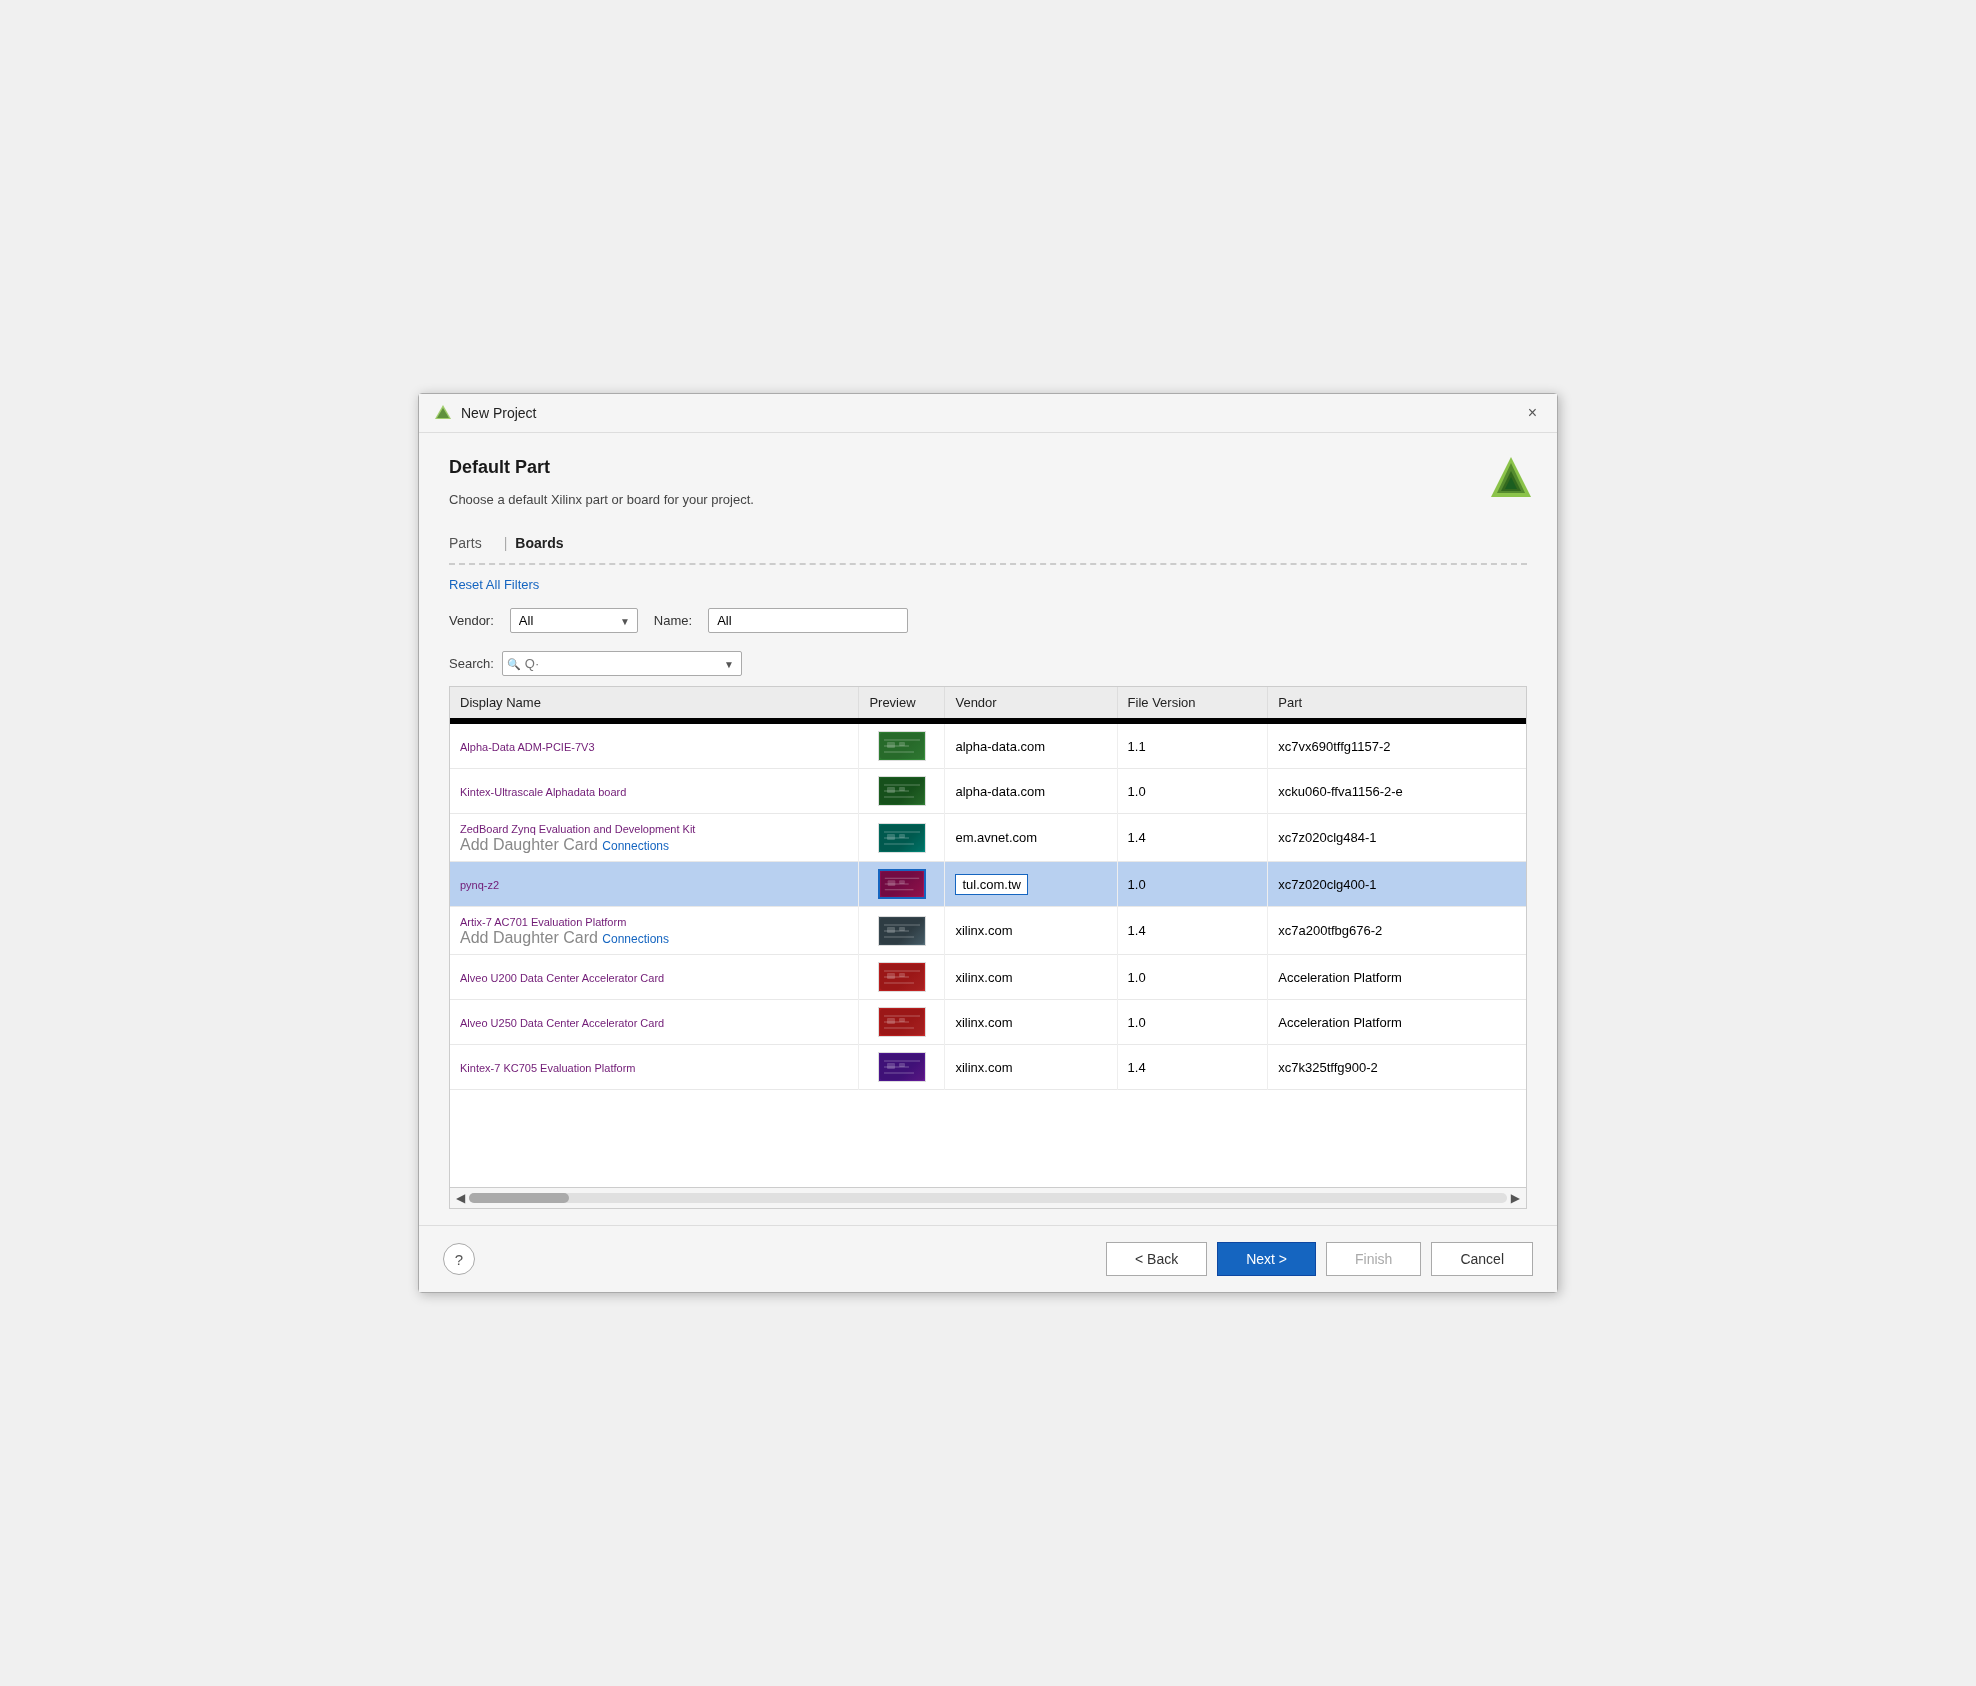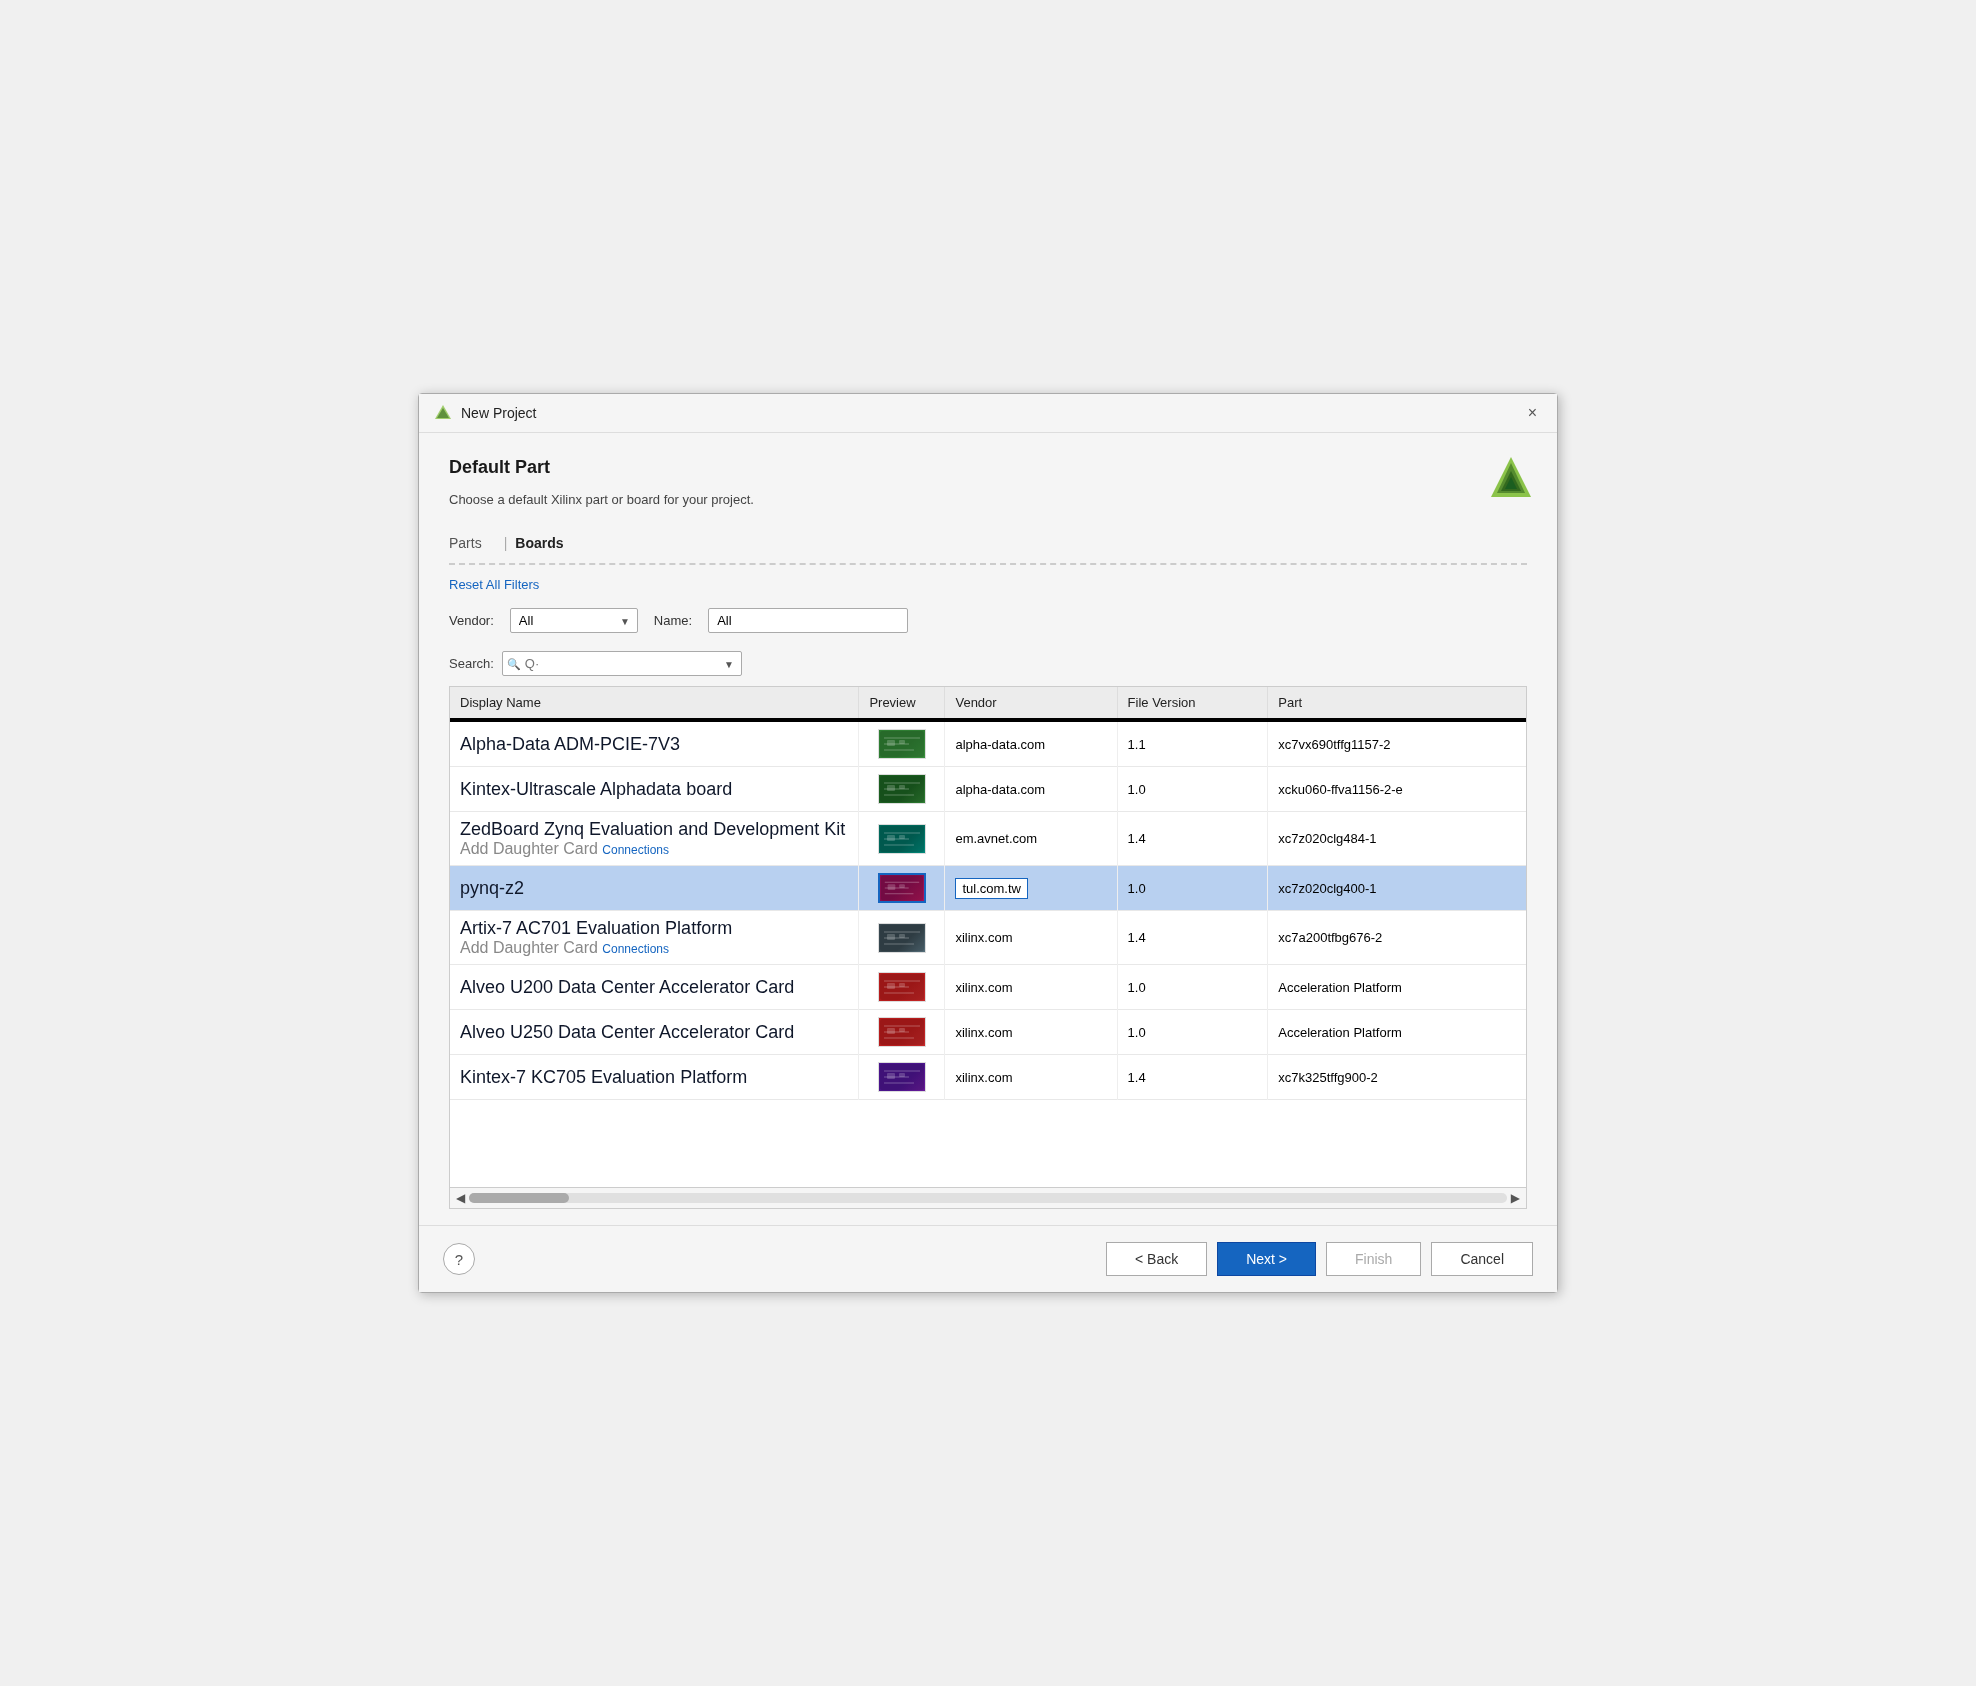--- a/index.html
+++ b/index.html
@@ -213,21 +213,21 @@
       overflow-x: auto;
       flex: 1;
     }
     table {
       width: 100%;
       border-collapse: collapse;
       table-layout: fixed;
     }
     thead th {
       background: #ececec;
-      border-bottom: 4px solid #000000;
+      border-bottom: 6px solid #000000;
       border-right: 1px solid #ddd;
       padding: 8px 10px;
       text-align: left;
       font-size: 13px;
       font-weight: normal;
       color: #222;
       white-space: nowrap;
     }
     thead th:last-child { border-right: none; }
     tbody tr {
@@ -235,24 +235,24 @@
     }
     tbody tr.selected { background: #b8d0f0; }
     tbody td {
       padding: 7px 10px;
       font-size: 13px;
       vertical-align: middle;
       border-right: 1px solid #eee;
     }
     tbody td:last-child { border-right: none; }
     .board-name-link {
-      color: #0f172a;
+      color: #701a75;
       cursor: pointer;
       text-decoration: none;
-      font-size: 18px;
+      font-size: 11px;
     }
     .sub-text {
       color: #888;
       font-size: 16px;
       margin-top: 1px;
     }
     .sub-link {
       color: #1565c0;
       cursor: pointer;
       font-size: 12px;

